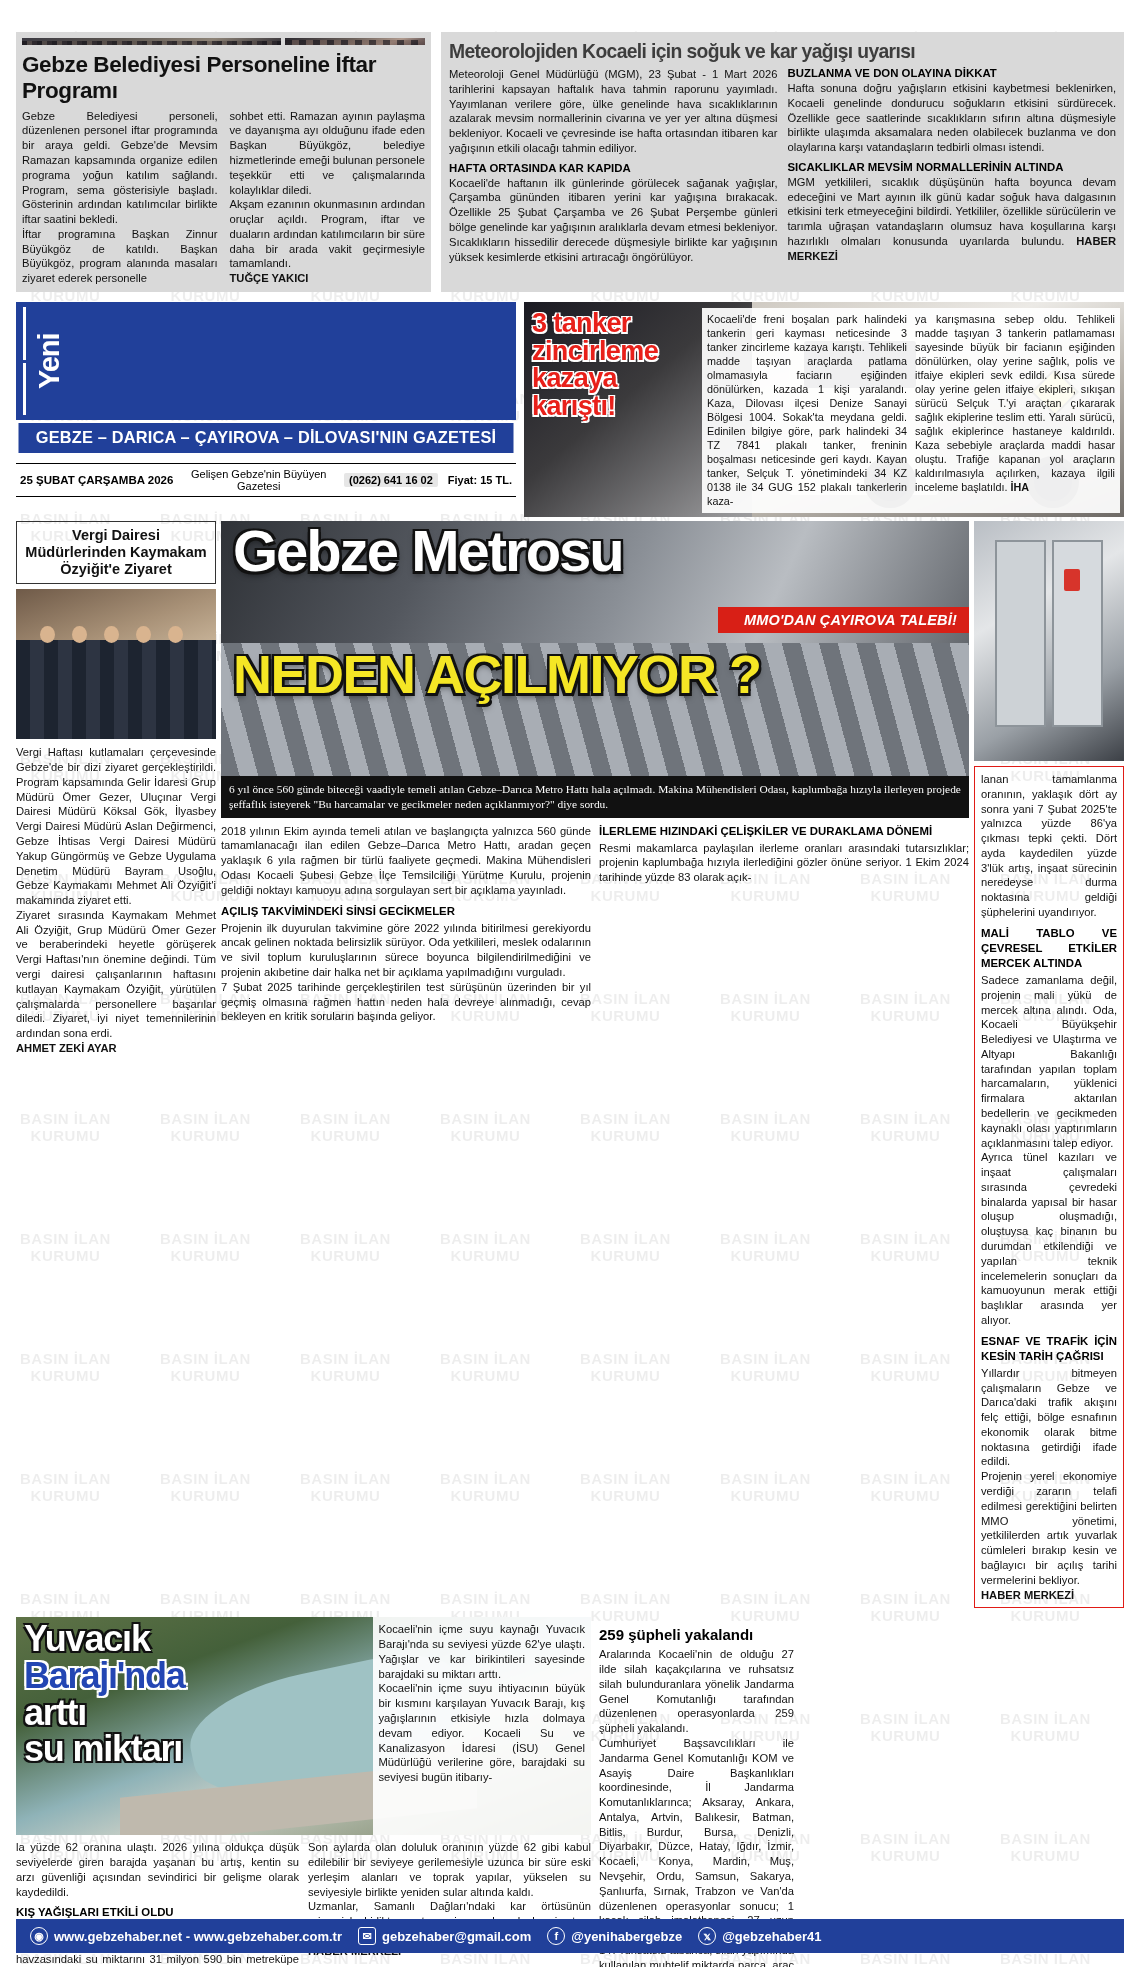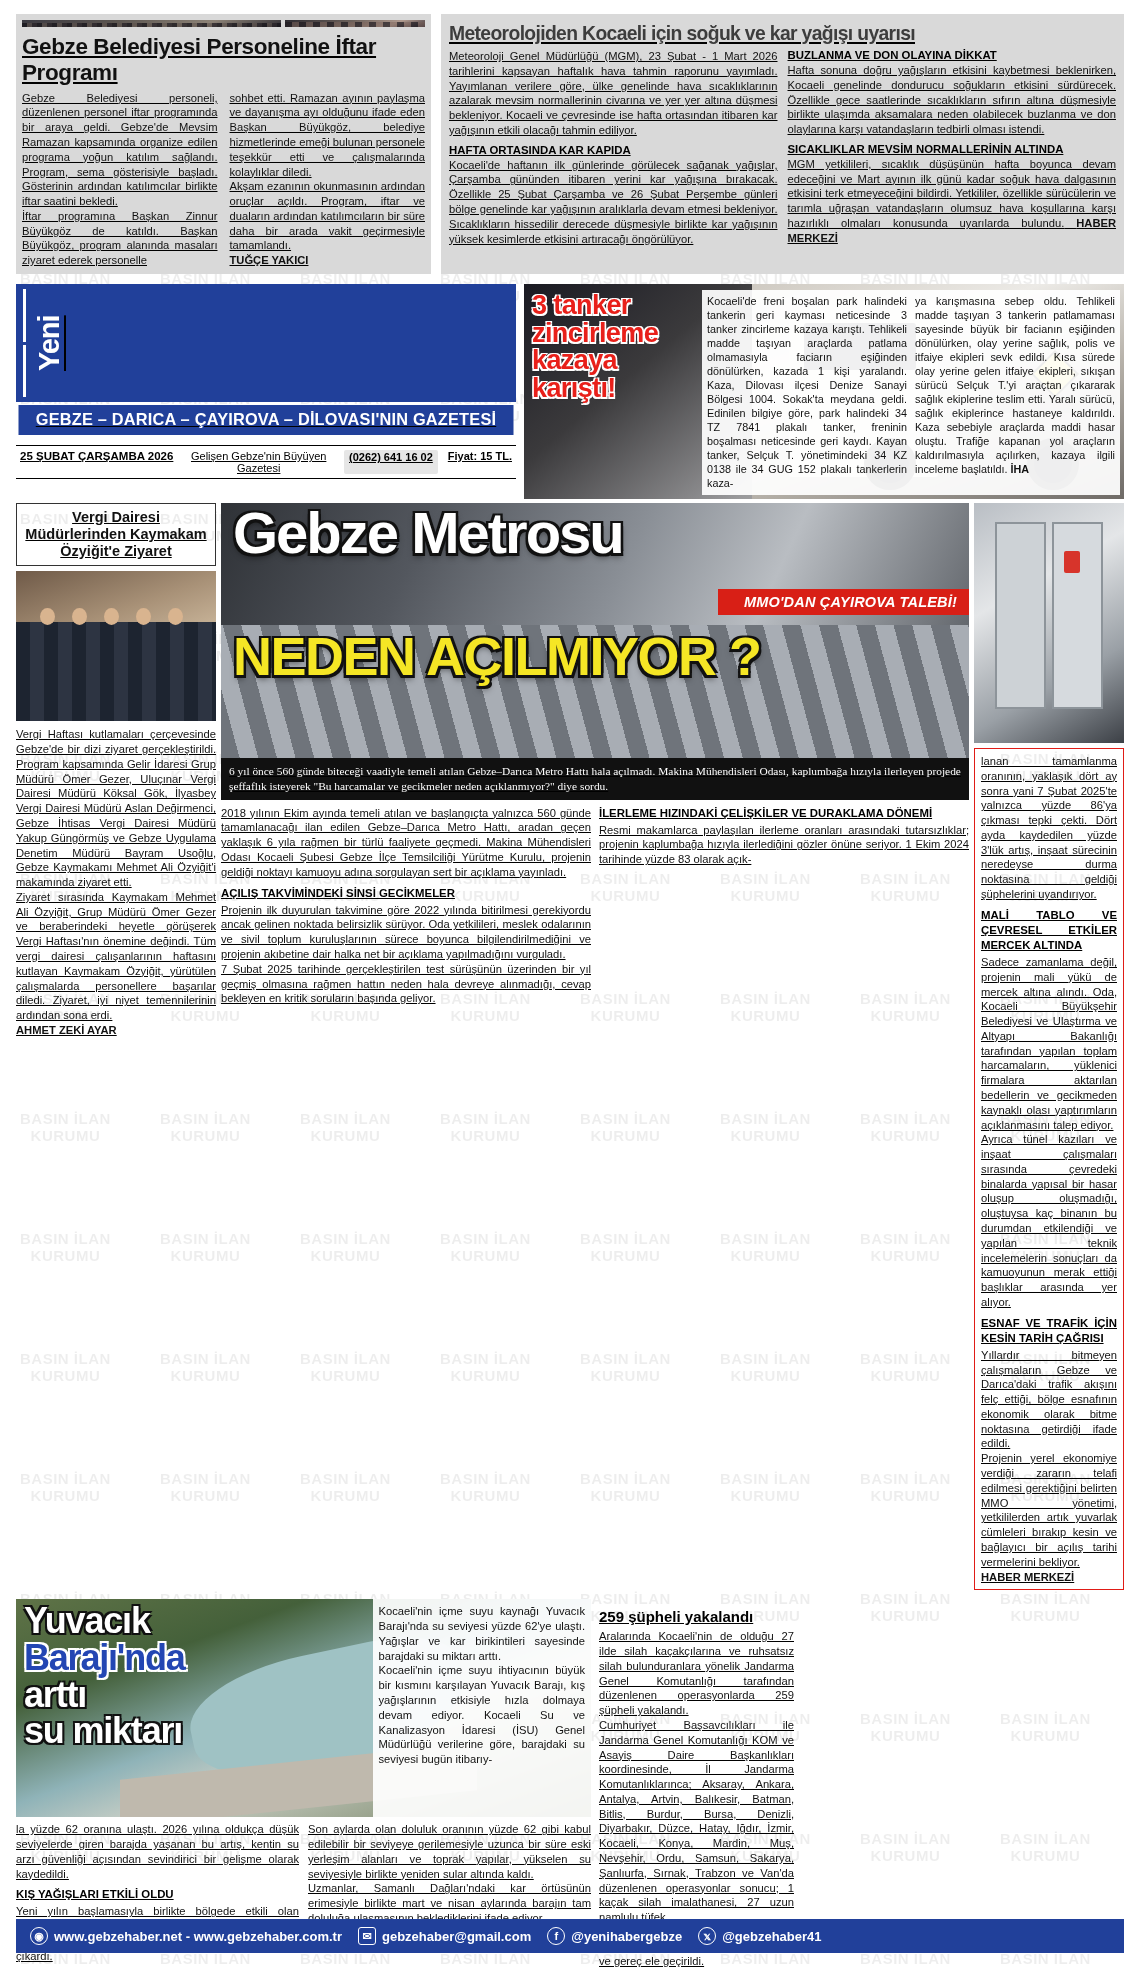--- a/index.html
+++ b/index.html
@@ -8,21 +8,21 @@
     width:1140px; height:1967px;
     background:#ffffff;
     font-family:"Liberation Sans", sans-serif;
     position:relative;
     overflow:hidden;
   }
   
   .wm-layer{position:absolute;inset:0;z-index:0;pointer-events:none;overflow:hidden;}
   .wm{position:absolute;color:rgba(0,0,0,0.07);font-weight:bold;font-size:15px;line-height:1.15;
       text-align:center;letter-spacing:.5px;transform:rotate(0deg);}
-  .page{position:absolute;inset:0;z-index:2;padding:14px 16px;text-decoration:underline;}
+  .page{position:absolute;inset:0;z-index:2;padding:32px 16px;}
 
   
   .body-txt{font-size:11.2px;line-height:1.32;color:#111;text-align:justify;}
   .sub-h{font-weight:bold;font-size:11.4px;margin:6px 0 2px;color:#000;}
   .byline{font-weight:bold;font-size:11.2px;}
 
   
   .toprow{display:flex;gap:10px;height:260px;}
   .tl-box{width:415px;background:#d9d9d9;padding:6px;display:flex;flex-direction:column;}
   .tl-photos{display:flex;gap:4px;height:120px;}
@@ -51,21 +51,21 @@
   .mh-stripes{width:10px;display:flex;flex-direction:column;gap:3px;justify-content:center;}
   .mh-stripes i{display:block;background:#fff;height:100%;width:3px;}
   .yeni{writing-mode:vertical-rl;transform:rotate(180deg);color:#fff;font-weight:bold;
         font-size:29px;letter-spacing:-1px;line-height:1;display:flex;align-items:center;
         justify-content:center;padding:0 2px;}
   .haber{flex:1;color:#fff;font-weight:bold;font-size:86px;line-height:110px;letter-spacing:1px;
          text-align:center;}
   .mh-tag{background:#21409a;color:#fff;font-weight:bold;font-size:16.5px;letter-spacing:.2px;
           text-align:center;padding:5px 0 6px;margin-top:3px;white-space:nowrap;transform:scaleX(.99);}
   .mh-info{border-top:1.5px solid #000;border-bottom:1.5px solid #000;margin-top:10px;
-           display:flex;font-size:11px;padding:4px 4px;gap:10px;}
+           display:flex;align-items:center;font-size:11px;padding:4px 4px;gap:10px;}
   .mh-date{font-weight:bold;font-size:11.5px;}
   .mh-slogan{flex:1;text-align:center;}
   .mh-phone{font-weight:bold;background:#e6e6e6;padding:1px 5px;border-radius:2px;}
   .mh-price{font-weight:bold;}
 
   .mh-right{flex:1;position:relative;overflow:hidden;
             background:linear-gradient(140deg,#1a1a22 0%,#3b3a3c 25%,#9a9a9c 55%,#c9c3ba 78%,#4a4a50 100%);}
   .truck{position:absolute;right:0;top:0;bottom:0;width:62%;
          background:linear-gradient(160deg,#cfcac2 0%,#eceae6 30%,#b7b2aa 60%,#6e6a66 100%);}
   .truck-cab{position:absolute;left:10%;top:12%;width:40%;height:78%;background:#e9e7e3;border-radius:6px 6px 3px 3px;}

